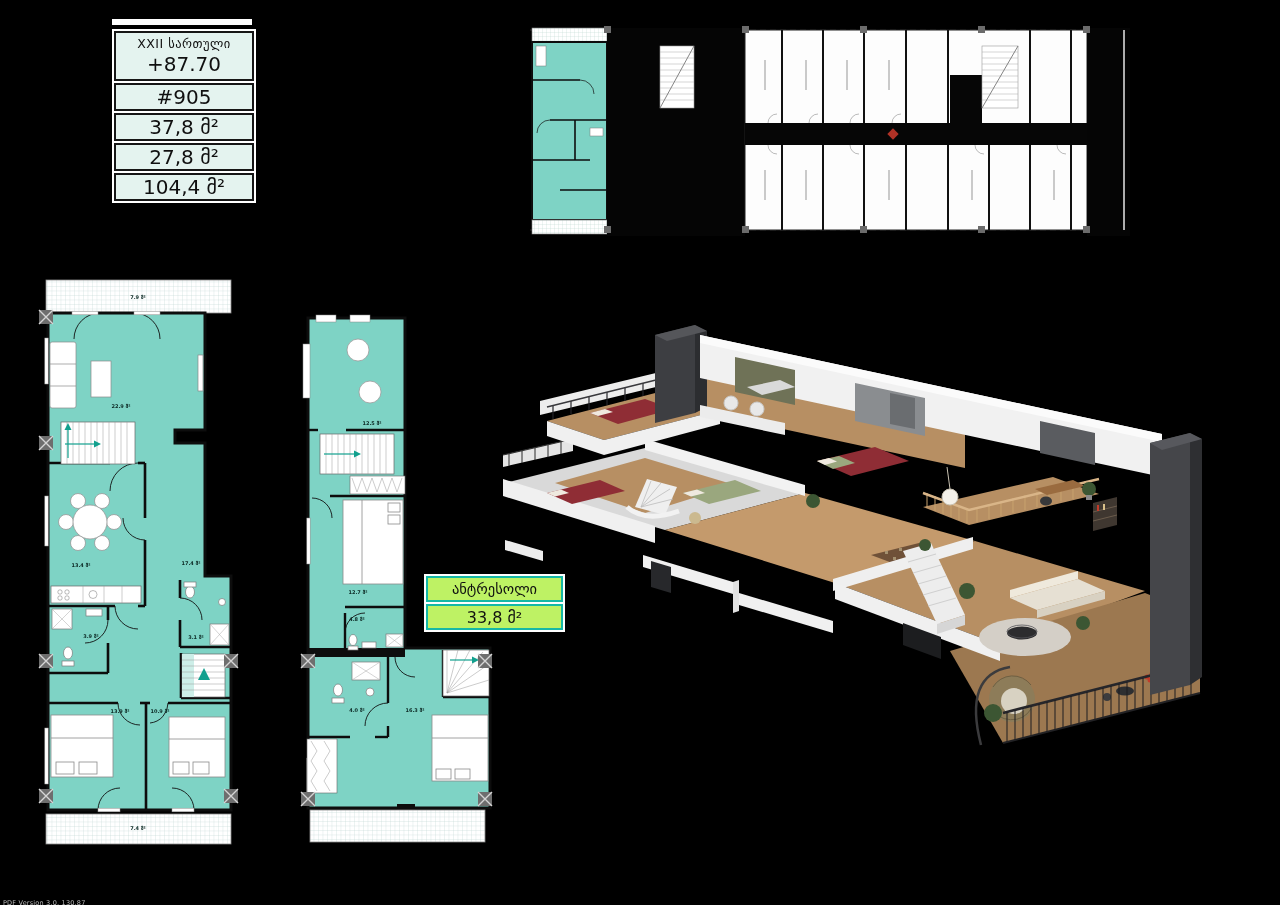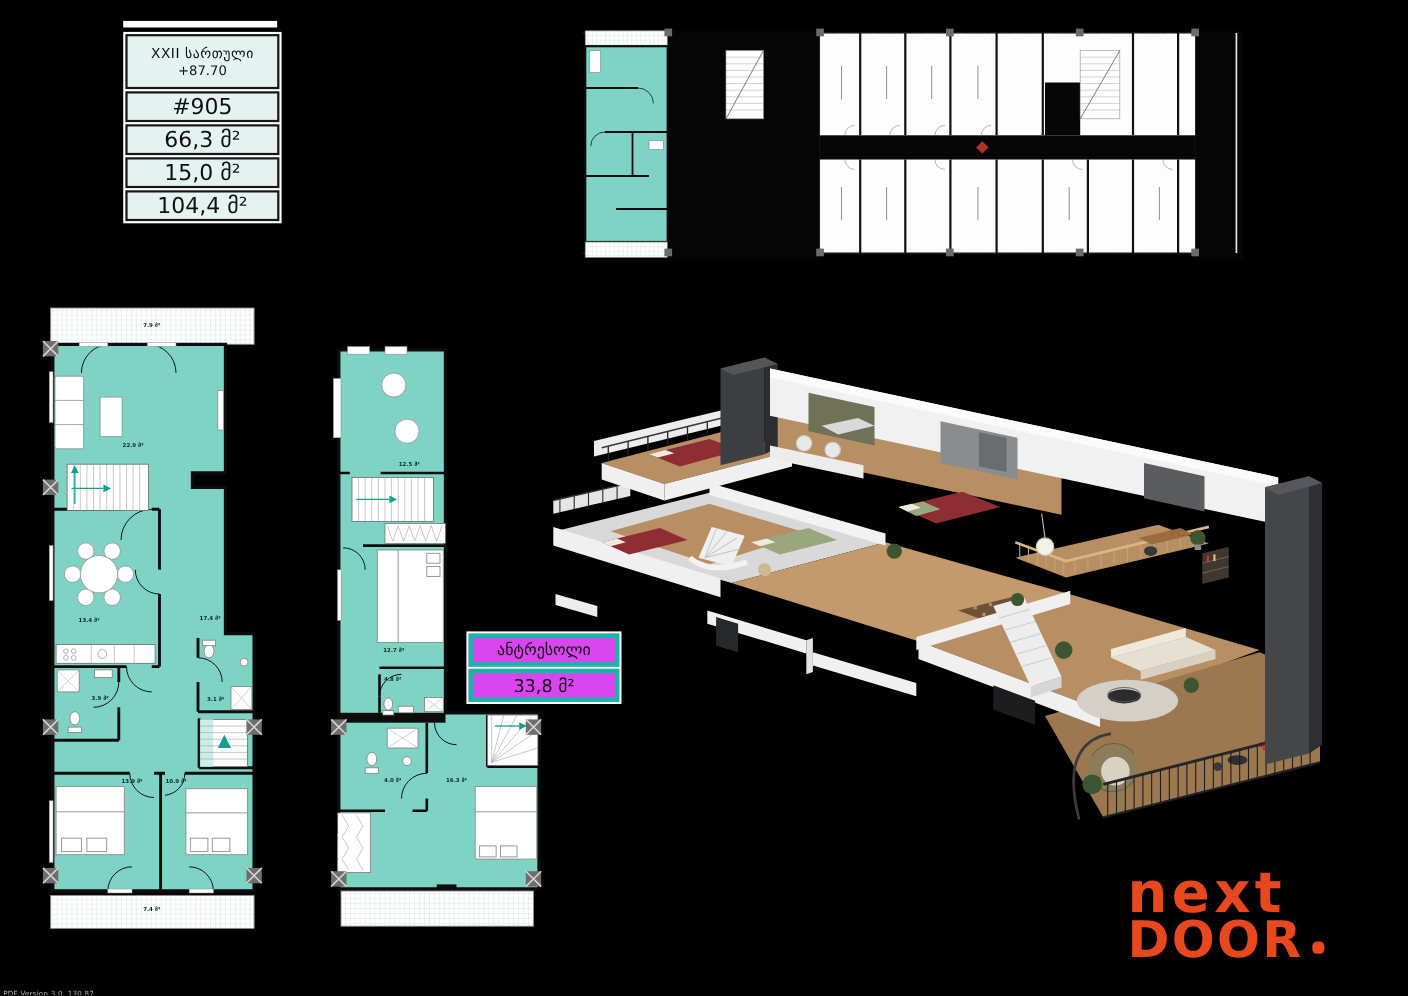--- a/index.html
+++ b/index.html
@@ -7,25 +7,25 @@
         font-family:"DejaVu Sans","Liberation Sans",sans-serif;}
   .abs{position:absolute;}
   
   .itable{background:#fff;padding:2px;}
   .itable .cell{background:#E4F3EF;border:2px solid #161616;margin-bottom:2px;
                 display:flex;flex-direction:column;align-items:center;justify-content:center;
                 color:#101010;}
   .itable .cell:last-child{margin-bottom:0;}
   .c-head{height:46px;}
   .c-head .l1{font-size:12.5px;letter-spacing:.5px;}
-  .c-head .l2{font-size:12px;margin-top:1px;}
+  .c-head .l2{font-size:20px;margin-top:1px;}
   .c-val{height:24px;font-size:20px;}
   
   .mlabel{background:#fff;padding:2px;}
-  .mlabel .cell{background:#d946ef;border:4px solid #14b8a6;display:flex;align-items:center;
+  .mlabel .cell{background:#bef264;border:2px solid #14b8a6;display:flex;align-items:center;
                 justify-content:center;color:#101010;}
   .mlabel .r1{height:22px;font-size:14.5px;margin-bottom:2px;}
   .mlabel .r2{height:22px;font-size:16px;}
   
   .rl{position:absolute;transform:translate(-50%,-50%);font-size:5px;font-weight:700;
       color:#0d2b26;white-space:nowrap;line-height:1;}
   
   .logo{color:#E8481E;font-weight:800;line-height:.84;}
   .logo .l1{font-size:51px;letter-spacing:4px;}
   .logo .l2{font-size:46px;letter-spacing:2px;display:flex;align-items:flex-end;}
@@ -43,24 +43,24 @@
 
   <div class="abs itable" style="left:112px;top:29px;width:140px;">
     <div class="cell c-head">
       <div class="l1">XXII სართული</div>
       <div class="l2">+87.70</div>
     </div>
     <div class="cell c-val">
       <span>#905</span>
     </div>
     <div class="cell c-val">
-      <span>66,3 მ²</span>
+      <span>37,8 მ²</span>
     </div>
     <div class="cell c-val">
-      <span>15,0 მ²</span>
+      <span>27,8 მ²</span>
     </div>
     <div class="cell c-val">
       <span>104,4 მ²</span>
     </div>
   </div>
 
   <div class="abs" style="left:530px;top:20px;width:600px;height:225px;">
     <svg width="600" height="225" viewBox="0 0 600 225">
       <defs>
         <pattern id="gridK" width="4" height="4" patternUnits="userSpaceOnUse">
@@ -753,23 +753,16 @@
       </g>
 
       <g>
         <polygon points="655,150 695,140 695,392 655,402" fill="#45464a"></polygon>
         <polygon points="695,140 707,146 707,384 695,392" fill="#2e2f32"></polygon>
         <polygon points="655,150 695,140 707,146 667,157" fill="#57585d"></polygon>
       </g>
     </svg>
   </div>
 
-  <div class="abs logo" style="left:1025px;top:792px;">
-    <div class="l1">next</div>
-    <div class="l2">
-      <span>DOOR</span>
-      <span class="dot"></span>
-    </div>
-  </div>
 
   <div class="abs wm" style="left:3px;top:889px;">PDF Version 3.0, 130.87</div>
 
 </div>
 
 </body></html>

